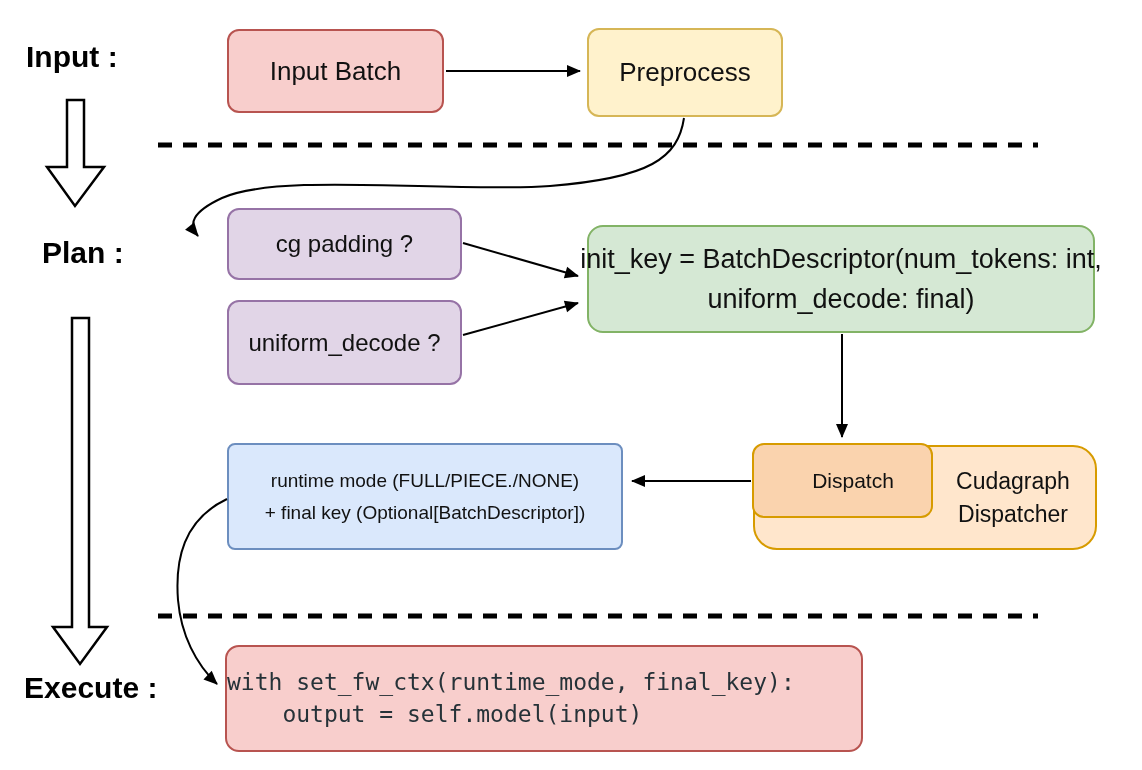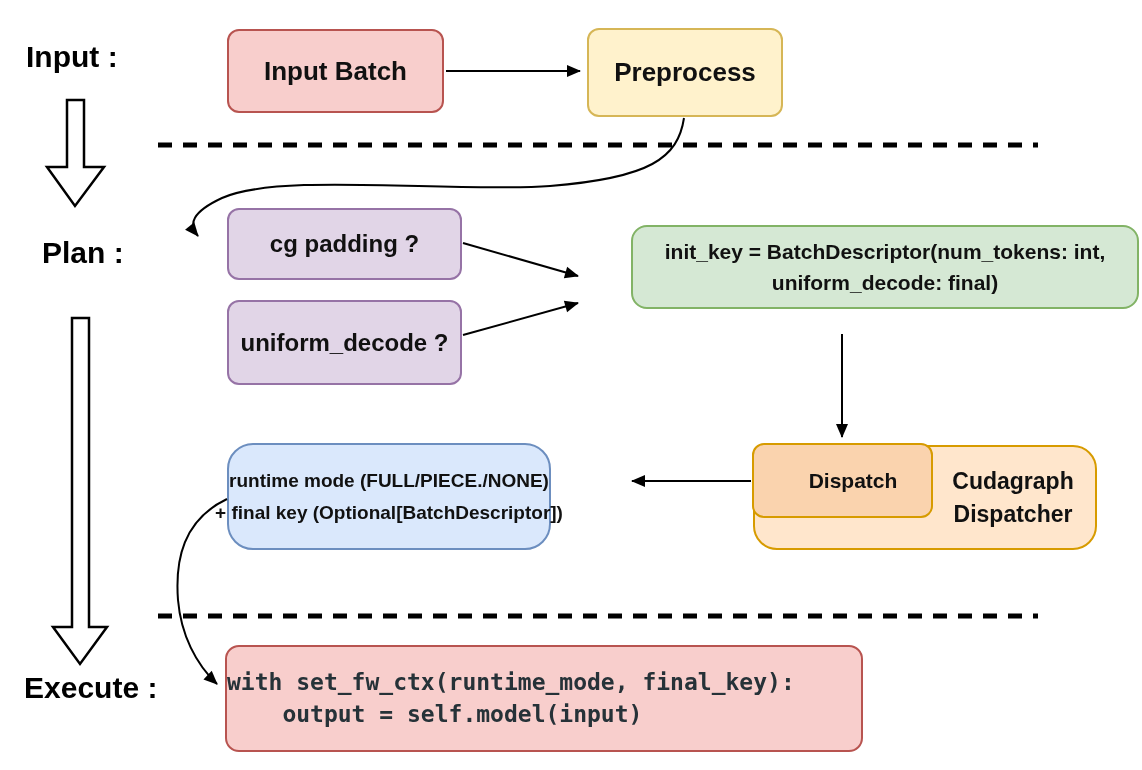--- a/index.html
+++ b/index.html
@@ -23,35 +23,35 @@
   .stage-label{
     position:absolute; font-weight:bold; font-size:30px; color:#000;
     white-space:nowrap; line-height:1.1;
   }
   .box{
     position:absolute; box-sizing:border-box;
     border:2px solid; display:flex; flex-direction:column;
     align-items:center; justify-content:center;
     text-align:center; line-height:1.5;
   }
-  .box span{display:block; white-space:nowrap;font-weight:bold;}
+  .box span{display:block; white-space:nowrap;}
   .red   {background:var(--red-fill);   border-color:var(--red-stroke);}
   .yellow{background:var(--yellow-fill);border-color:var(--yellow-stroke);}
   .purple{background:var(--purple-fill);border-color:var(--purple-stroke);}
   .green {background:var(--green-fill); border-color:var(--green-stroke);}
   .blue  {background:var(--blue-fill);  border-color:var(--blue-stroke);}
   .orange{background:var(--orange-fill);border-color:var(--orange-stroke);}
   .peach {background:var(--peach-fill); border-color:var(--orange-stroke);padding-left:21px;}
 
   .input-batch   {left:227px; top:29px;  width:217px; height:84px;  border-radius:12px; font-size:26px;}
   .preprocess    {left:587px; top:28px;  width:196px; height:89px;  border-radius:12px; font-size:26px;}
   .cg-padding    {left:227px; top:208px; width:235px; height:72px;  border-radius:12px; font-size:24px;}
   .uniform-decode{left:227px; top:300px; width:235px; height:85px;  border-radius:12px; font-size:24px;}
-  .init-key      {left:587px; top:225px; width:508px; height:84px; border-radius:16px; font-size:21px;margin-left:44px;}
-  .runtime-mode  {left:227px; top:443px; width:324px; height:107px; border-radius:26px; font-size:19px; line-height:1.65;}
+  .init-key      {left:587px; top:225px; width:508px; height:108px; border-radius:16px; font-size:27px;}
+  .runtime-mode  {left:227px; top:443px; width:396px; height:107px; border-radius:8px; font-size:19px; line-height:1.65;}
   .dispatcher-outer{left:753px; top:445px; width:344px; height:105px; border-radius:24px;
     align-items:flex-end; justify-content:center;}
   .dispatcher-outer .label-area{
     width:164px; height:100%; display:flex; flex-direction:column;
     align-items:center; justify-content:center; font-size:23px; line-height:1.4;
   }
   .dispatch-inner{left:752px; top:443px; width:181px; height:75px; border-radius:12px; font-size:21px;}
   .exec-code{
     left:225px; top:645px; width:638px; height:107px; border-radius:14px;
     align-items:flex-start; 

